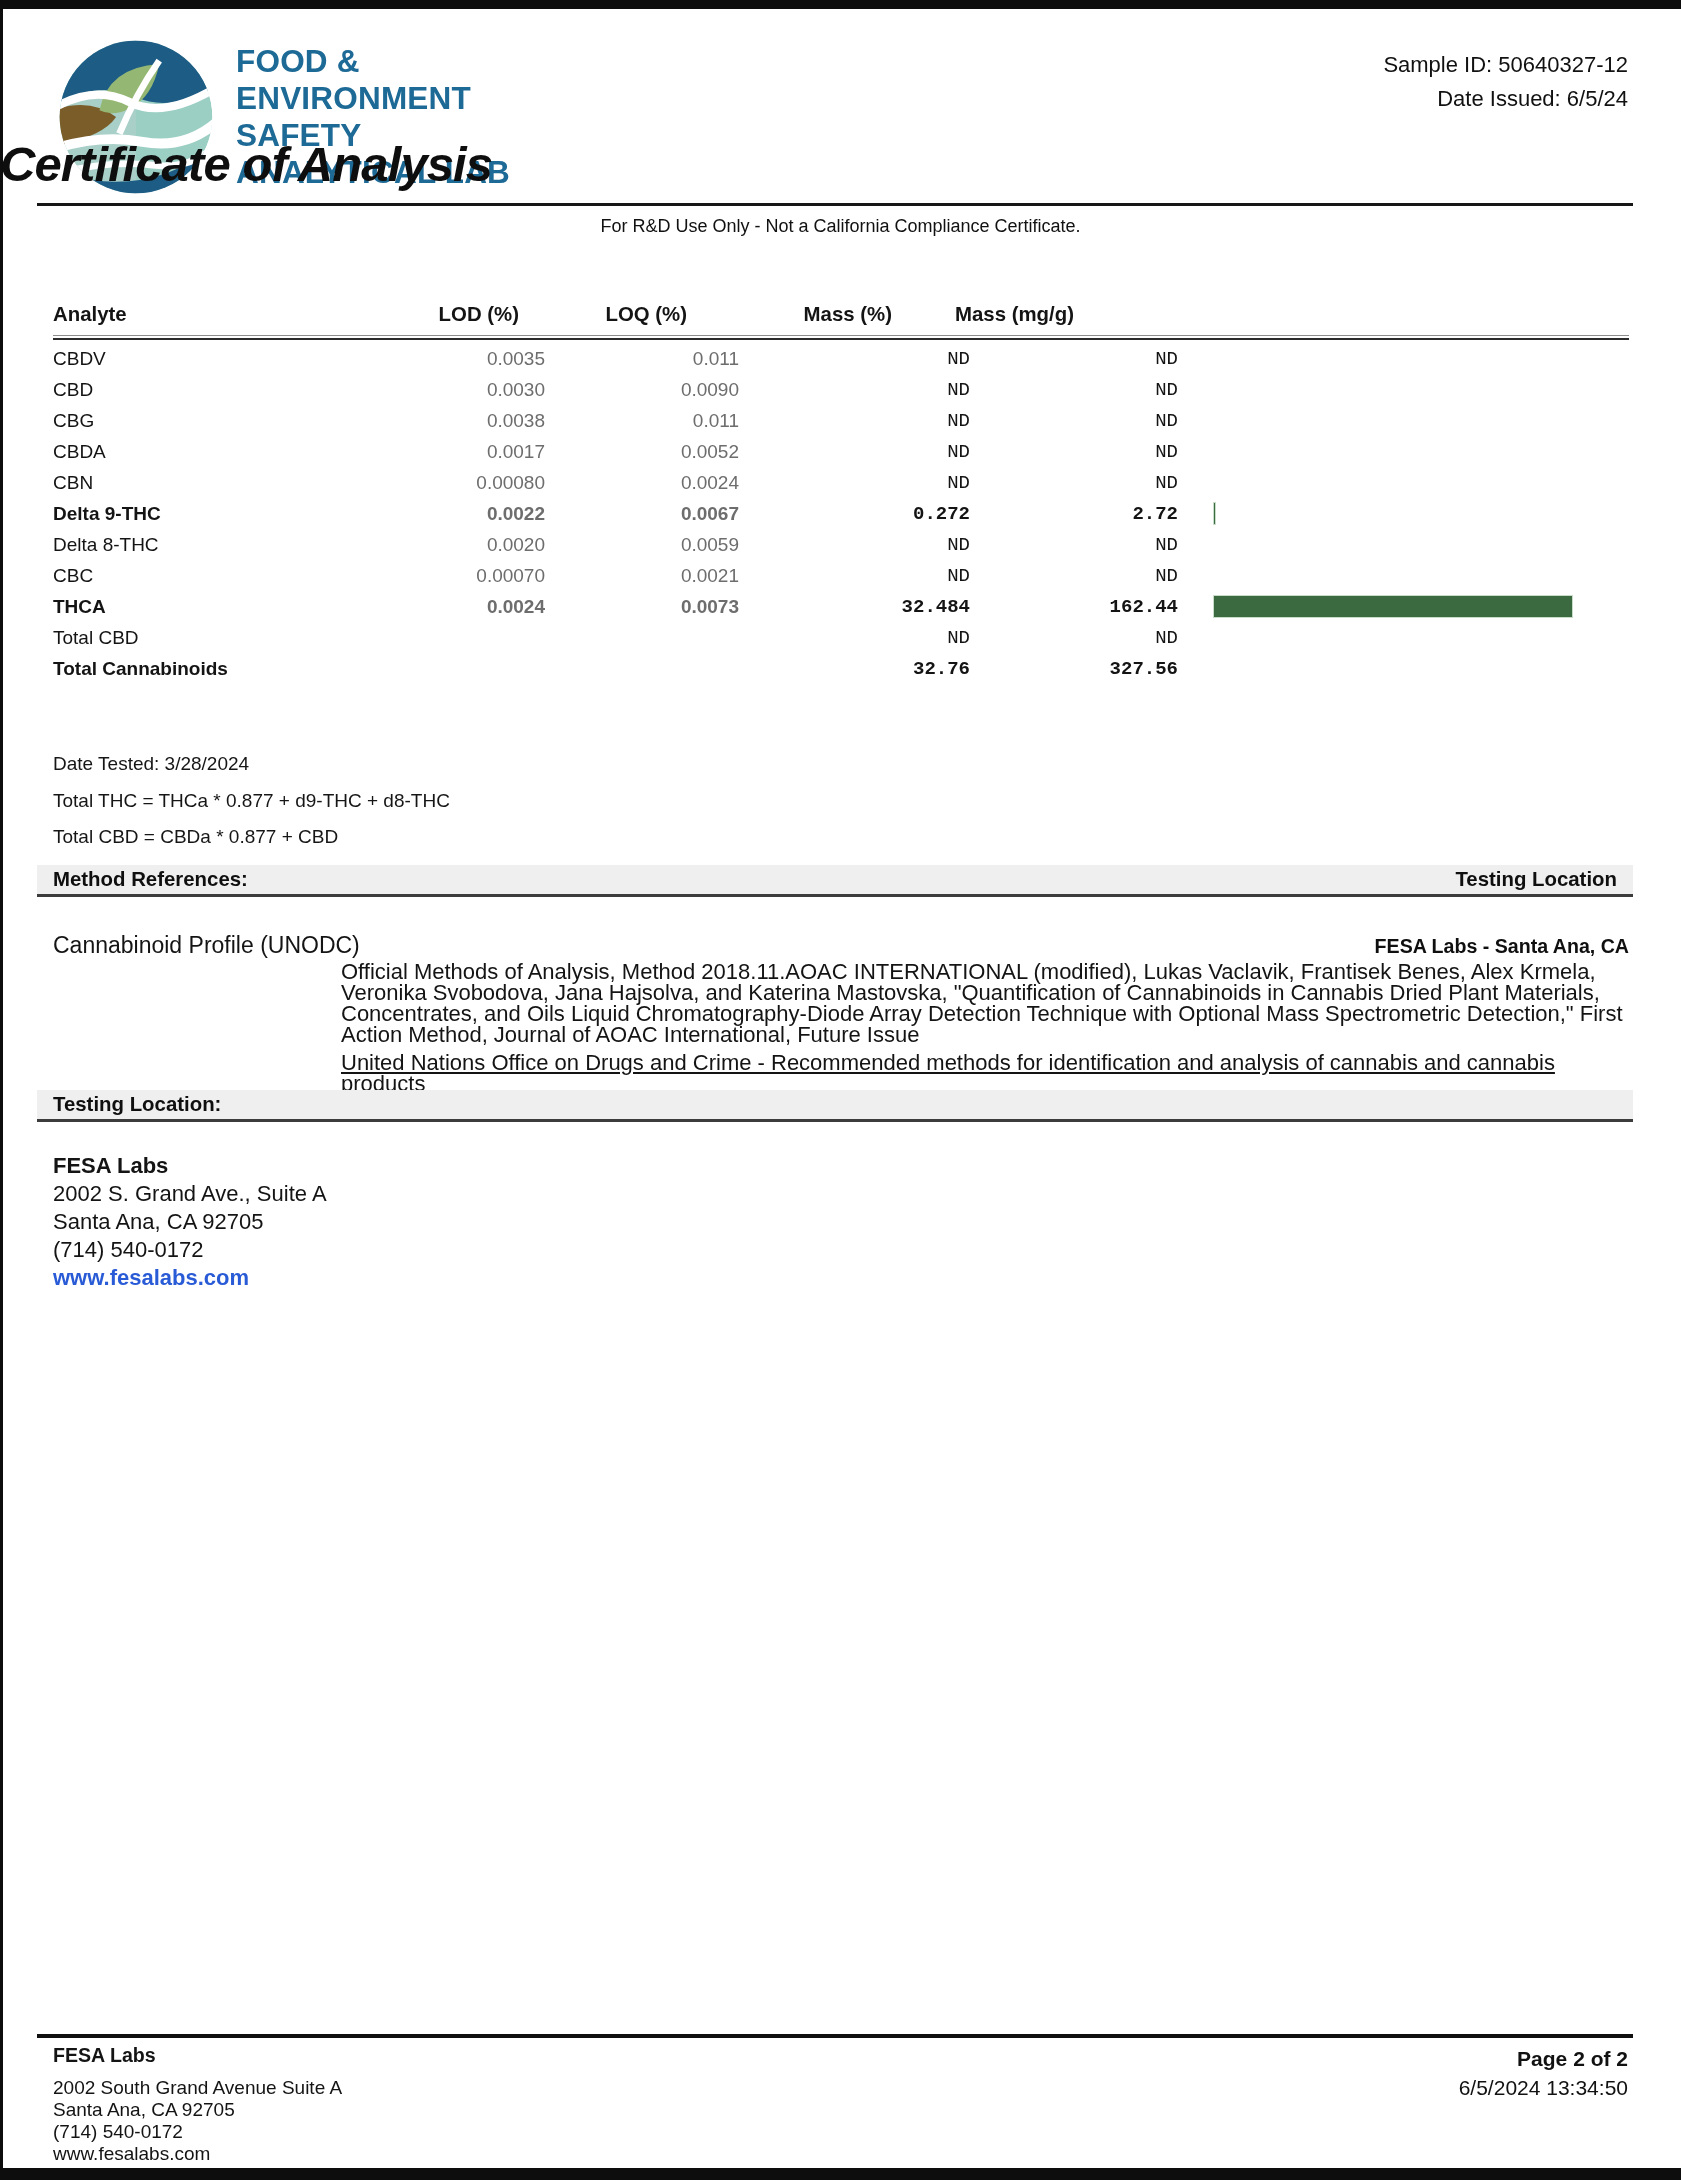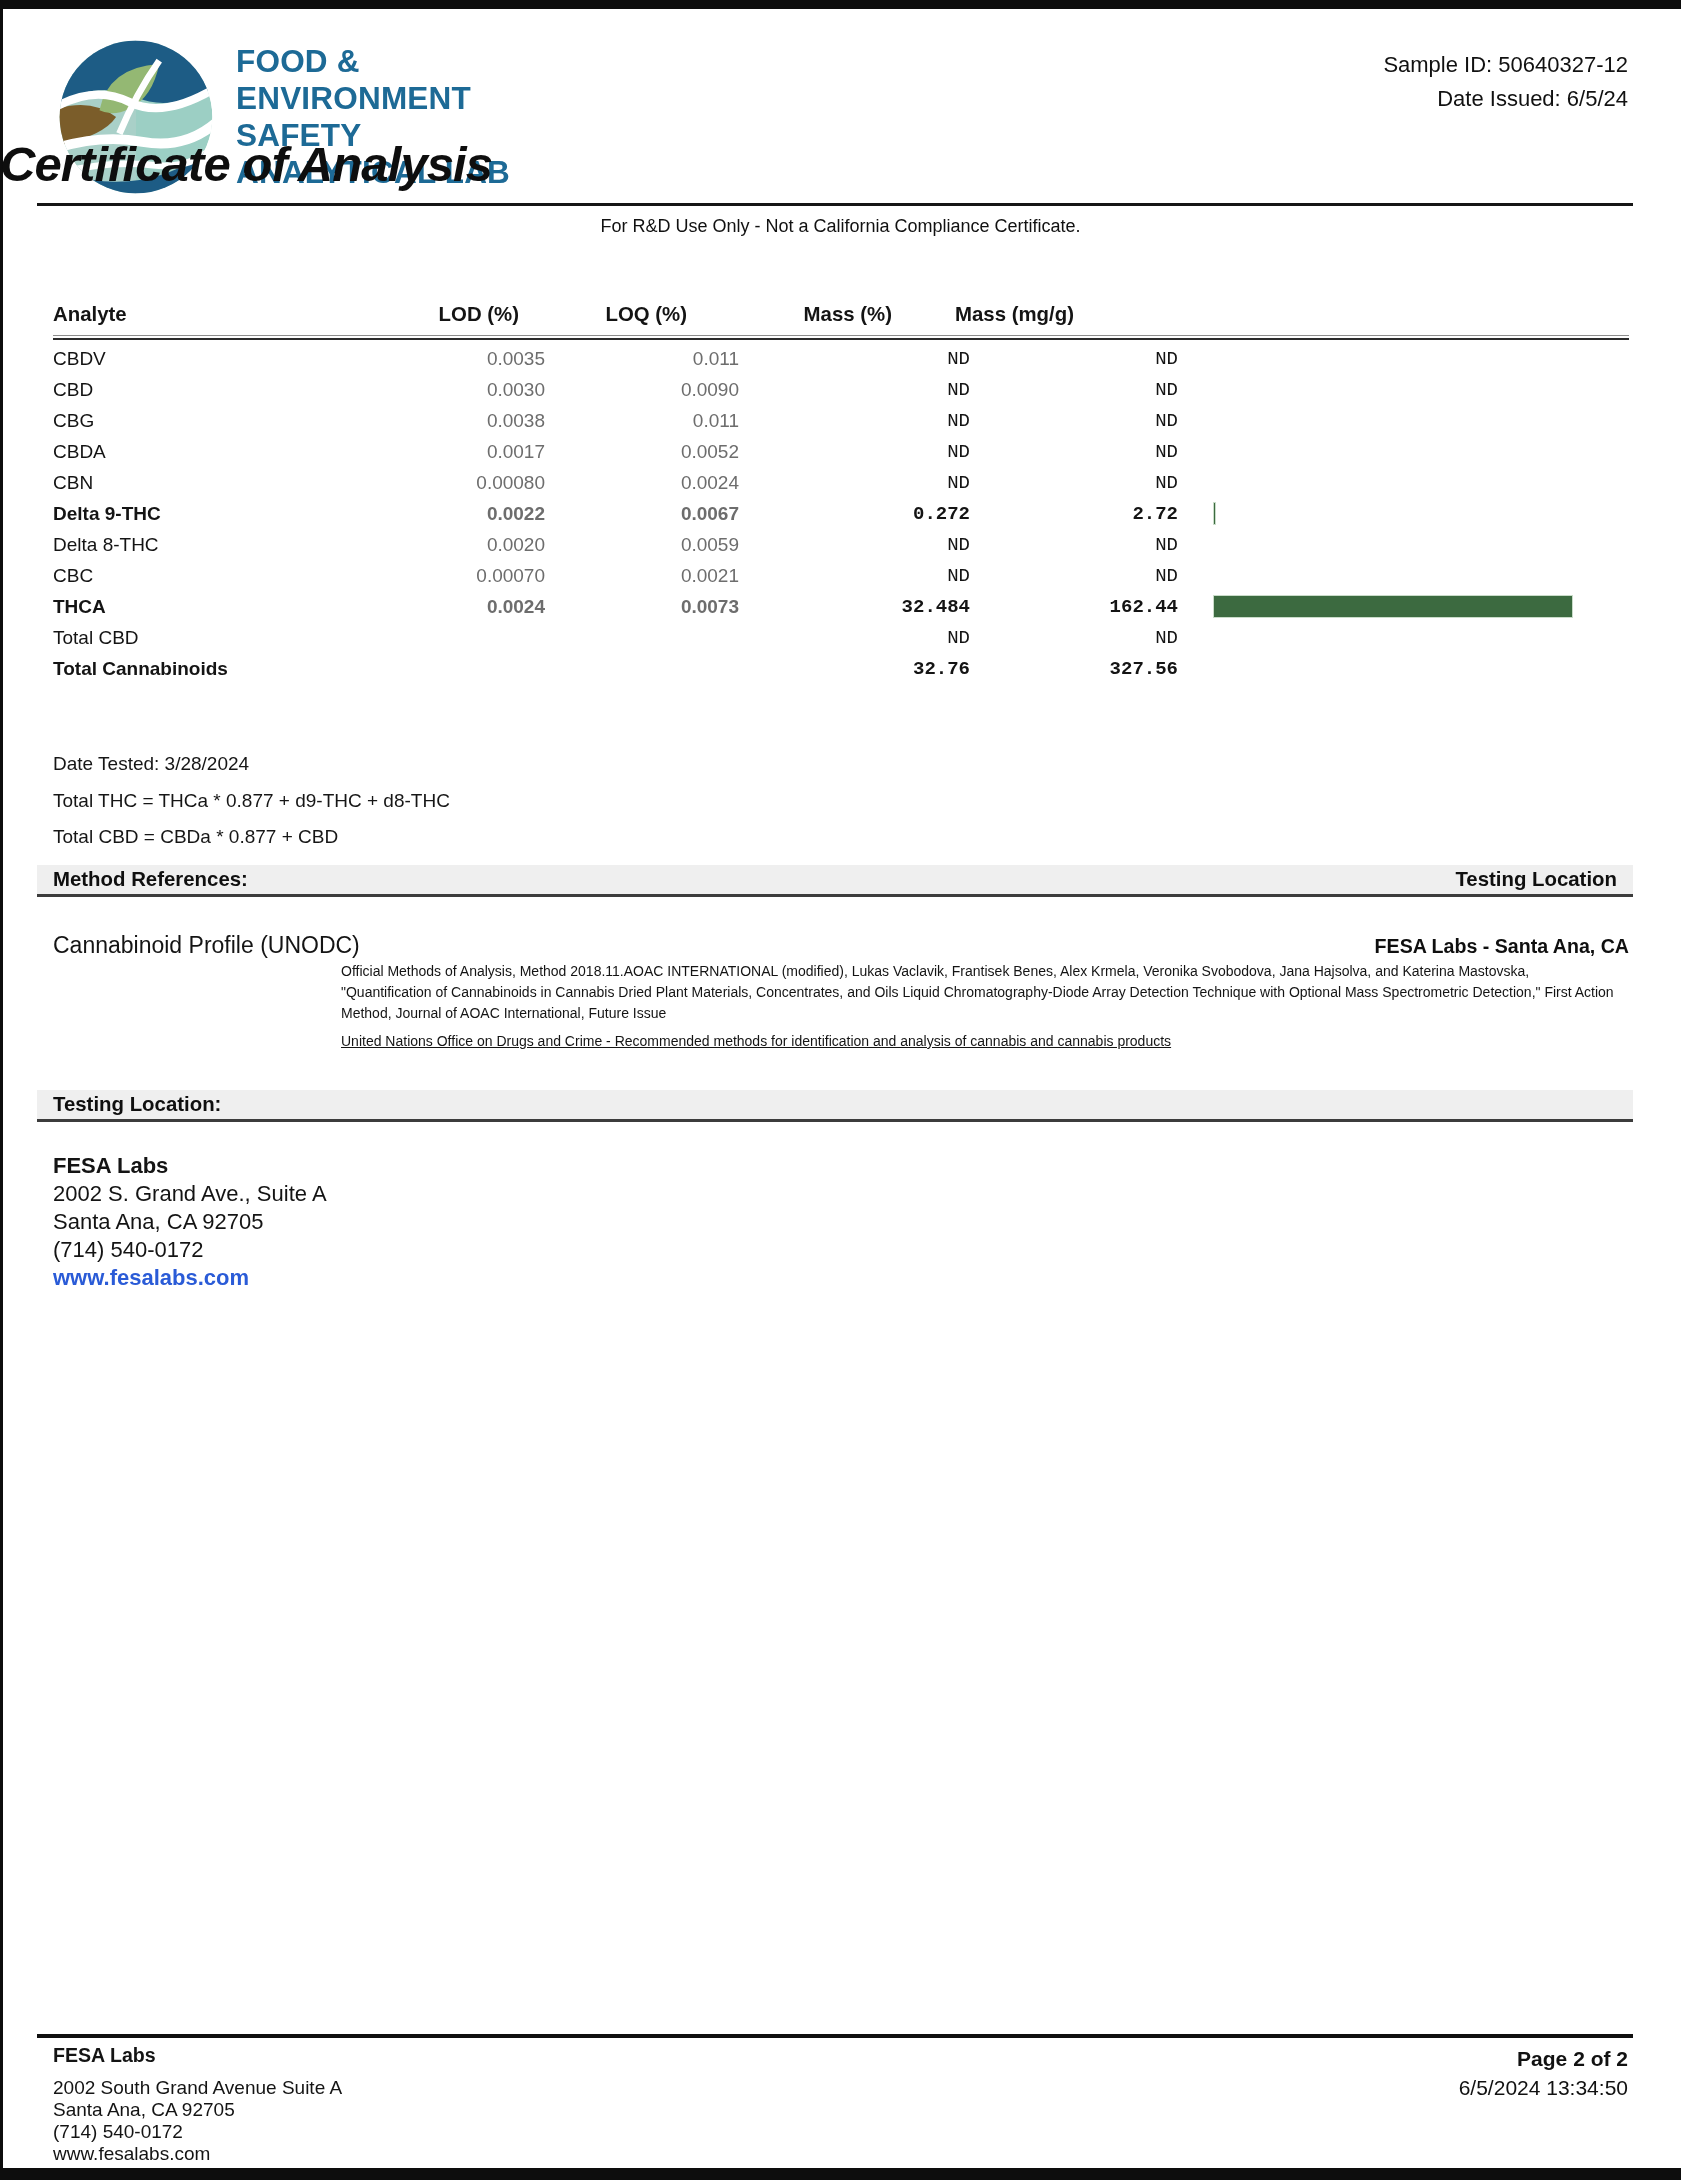--- a/index.html
+++ b/index.html
@@ -47,21 +47,21 @@
   .gray-bar { position:absolute; left:37px; width:1596px; height:31.5px; background:#efefef;
               border-bottom:3.4px solid #3c3c3c; display:flex; justify-content:space-between; align-items:center;
               padding:8px 16px; box-sizing:border-box; font-weight:bold; font-size:20.4px; color:#0f0f0f; }
   .bar-methods { top:865px; }
   .bar-testing { top:1090px; }
 
   .profile-row { position:absolute; top:932px; left:53px; width:1576px; display:flex; justify-content:space-between; align-items:baseline; }
   .profile-label { font-size:23px; color:#141414; }
   .location-value { font-size:19.6px; font-weight:bold; color:#0f0f0f; }
 
-  .method-text { position:absolute; top:961px; left:341px; width:1282px; font-size:14px; line-height:21px; color:#141414; }
+  .method-text { position:absolute; top:961px; left:341px; width:1282px; font-size:22px; line-height:21px; color:#141414; }
   .method-text .p2 { margin-top:7px;text-decoration:underline; }
 
   
   .address { position:absolute; top:1152px; left:53px; font-size:22px; line-height:28px; color:#141414; }
   .address .name { font-weight:bold; }
   .address a.link { color:#2a5bd7; font-weight:bold; text-decoration:none; }
 
   
   .footer-rule { position:absolute; top:2034px; left:37px; width:1596px; height:4.3px; background:#101010; }
   .footer-left { position:absolute; top:2044px; left:53px; font-size:19px; line-height:22px; color:#141414; }

